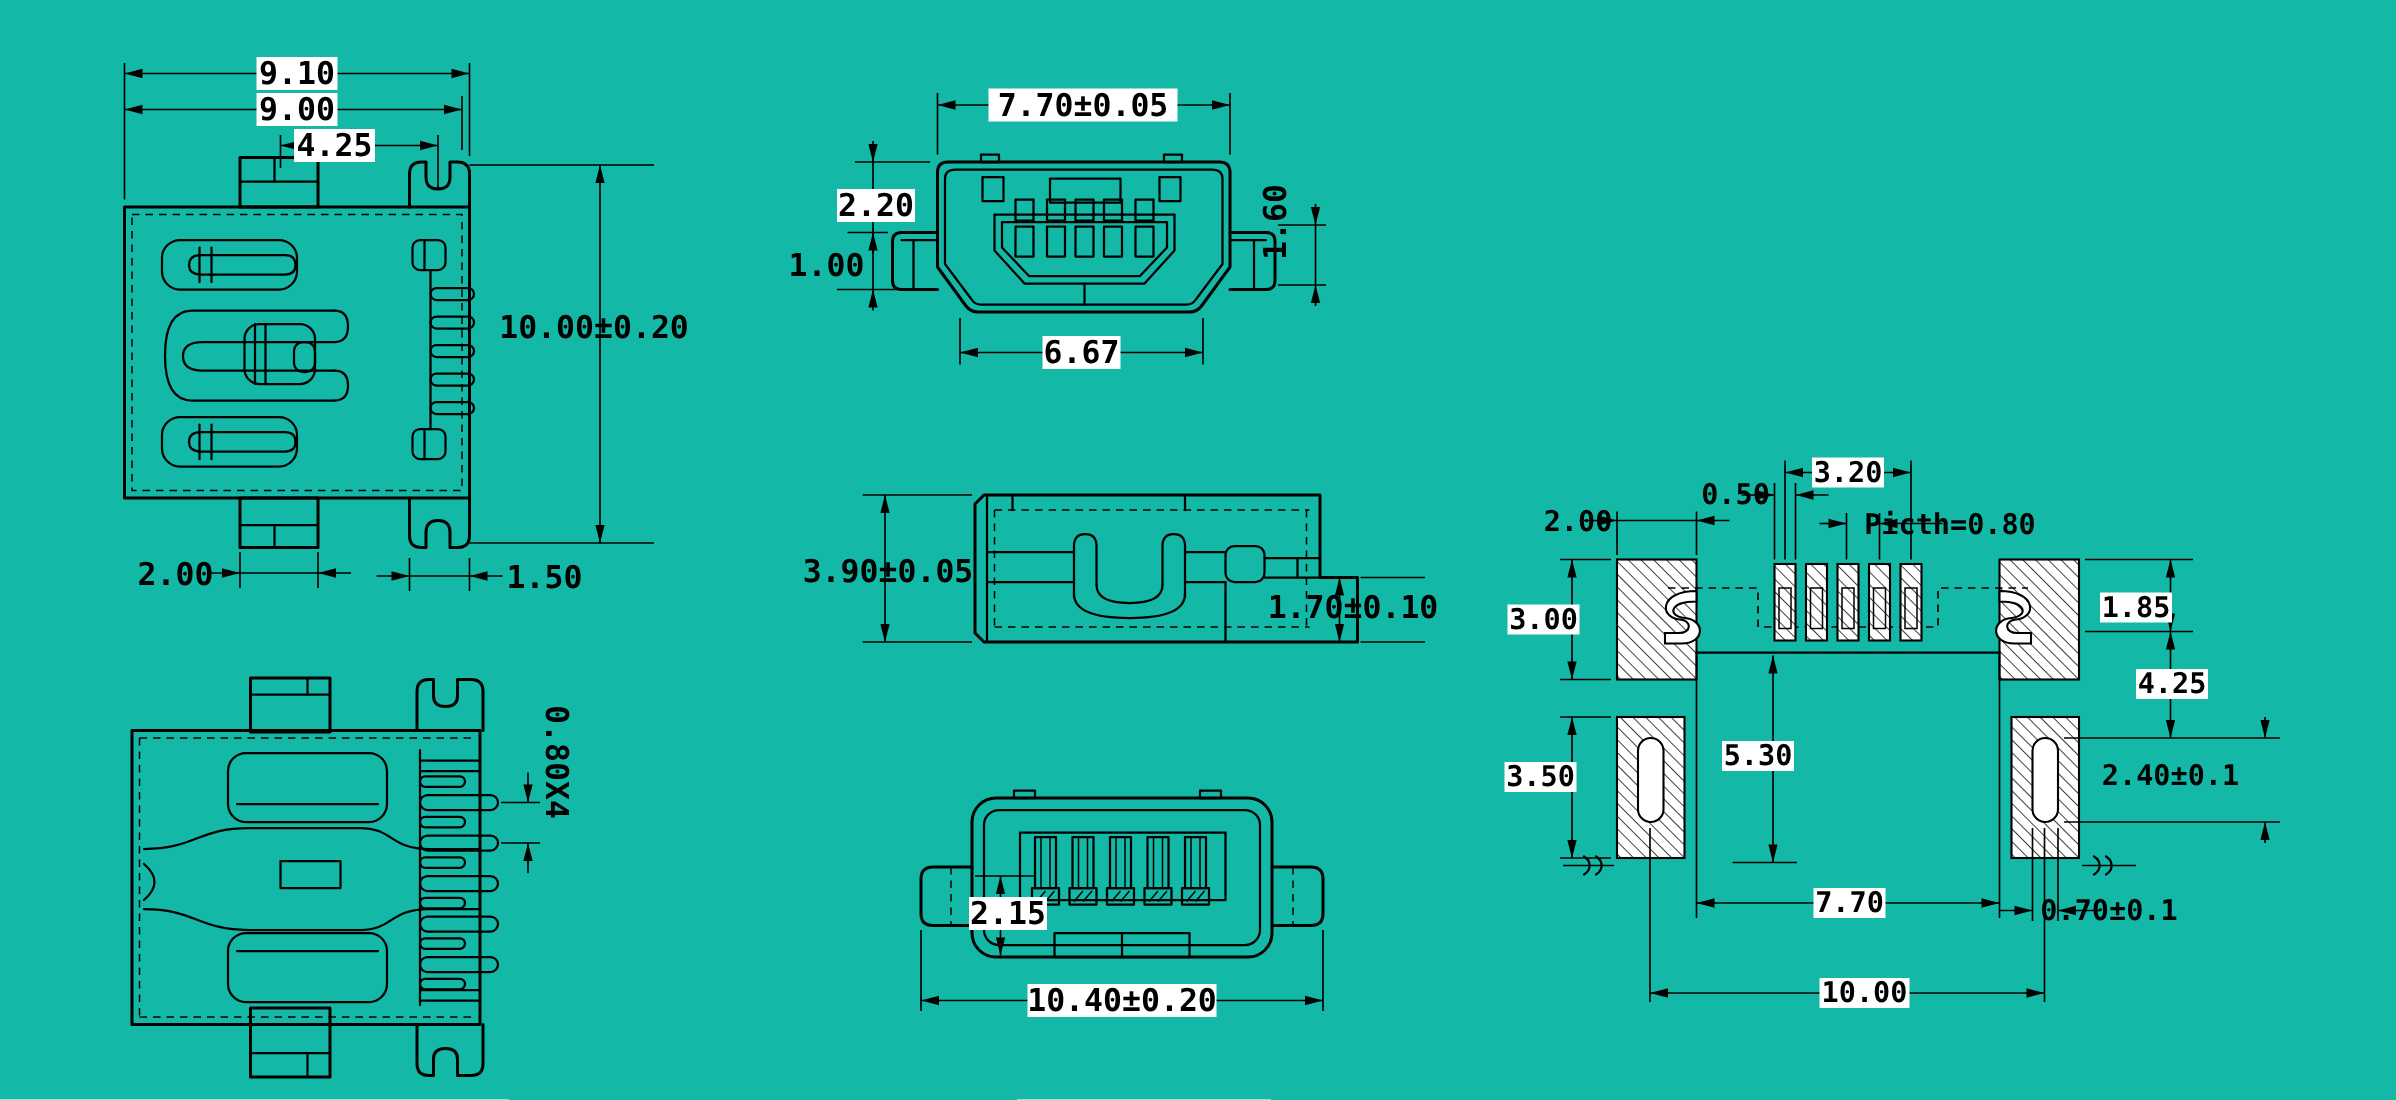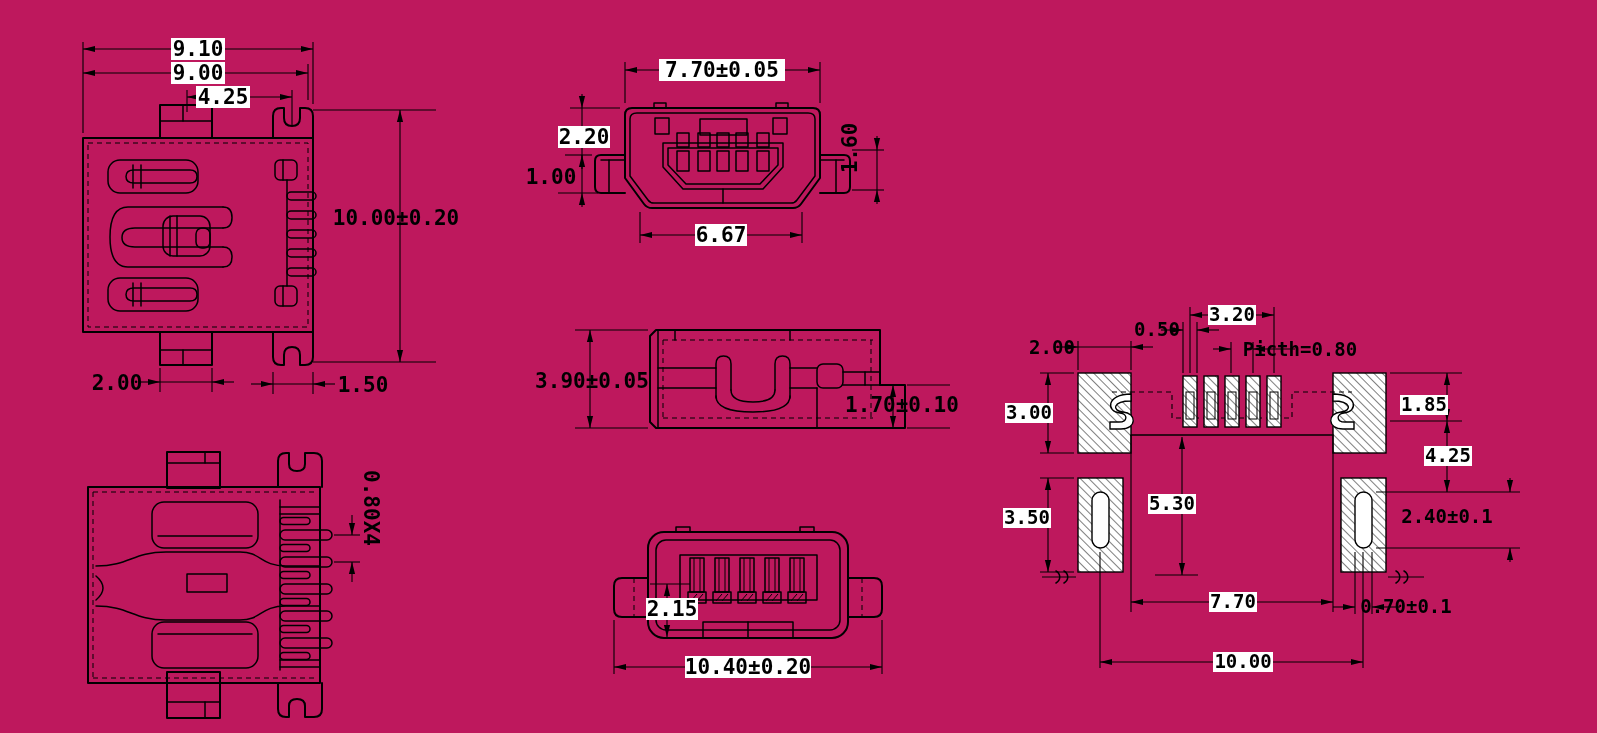--- a/index.html
+++ b/index.html
@@ -1,16 +1,16 @@
 <!DOCTYPE html>
 <html><head>
 <meta charset="utf-8">
 <style>
   html,body{margin:0;padding:0;background:#fff;}
-  .canvas{width:1597px;height:733px;background:#be185d;position:relative;overflow:hidden;}
+  .canvas{width:1597px;height:733px;background:#14b8a6;position:relative;overflow:hidden;}
   svg{display:block;}
   text{font-family:"DejaVu Sans Mono","Liberation Mono",monospace;font-weight:bold;fill:#000;text-anchor:middle;}
   .dim{font-size:21px;}
   .dims{font-size:19px;}
   .ol{stroke:#000;stroke-width:2;fill:none;stroke-linecap:round;stroke-linejoin:round;}
   .il{stroke:#000;stroke-width:1.5;fill:none;stroke-linecap:round;stroke-linejoin:round;}
   .tl{stroke:#000;stroke-width:1;fill:none;}
   .dl{stroke:#000;stroke-width:1.1;fill:none;}
   .dsh2{stroke-dasharray:5 4;}
   .tbg{fill:#fff;stroke:none;}

